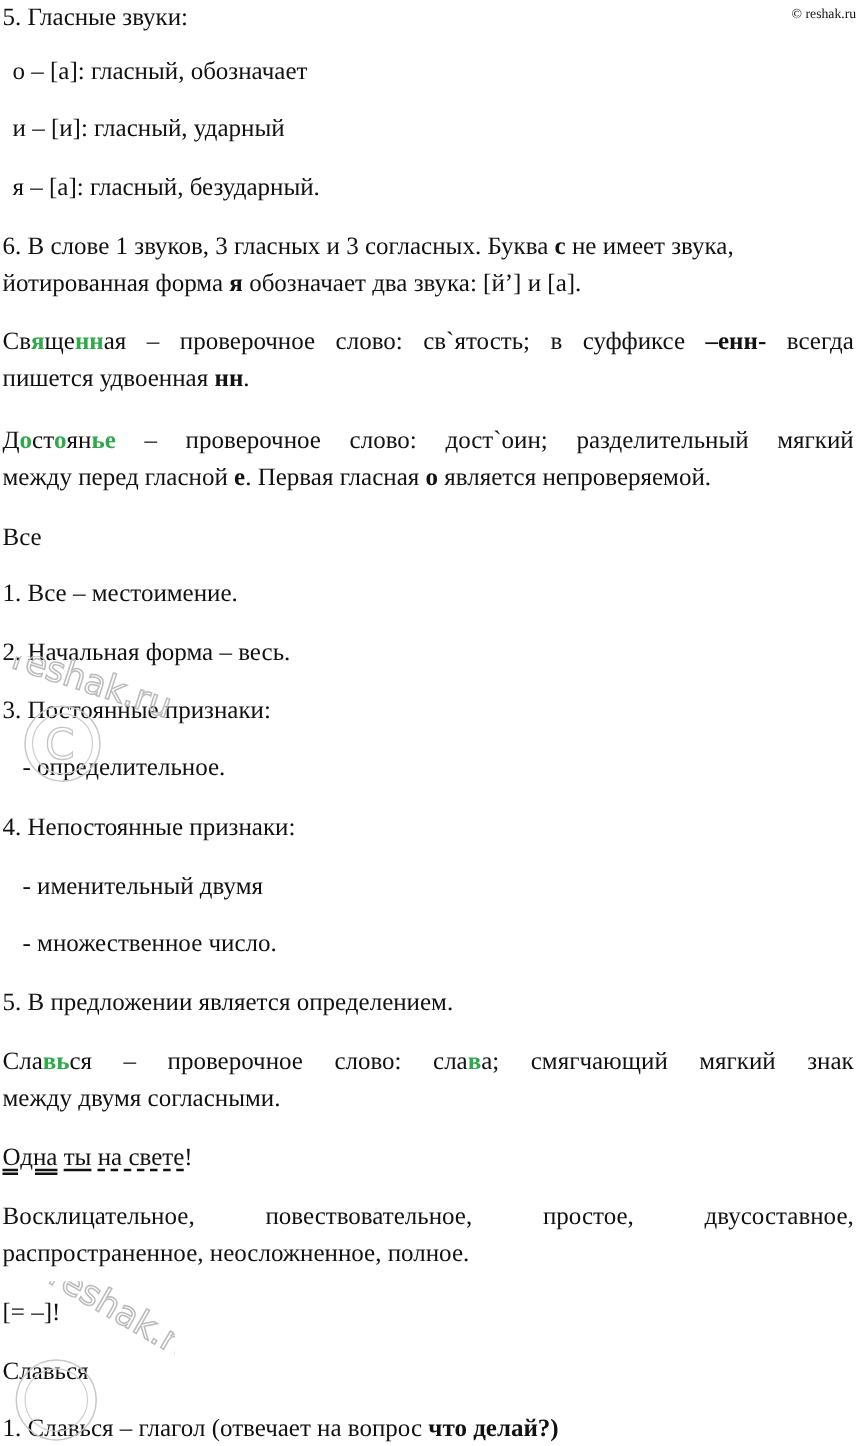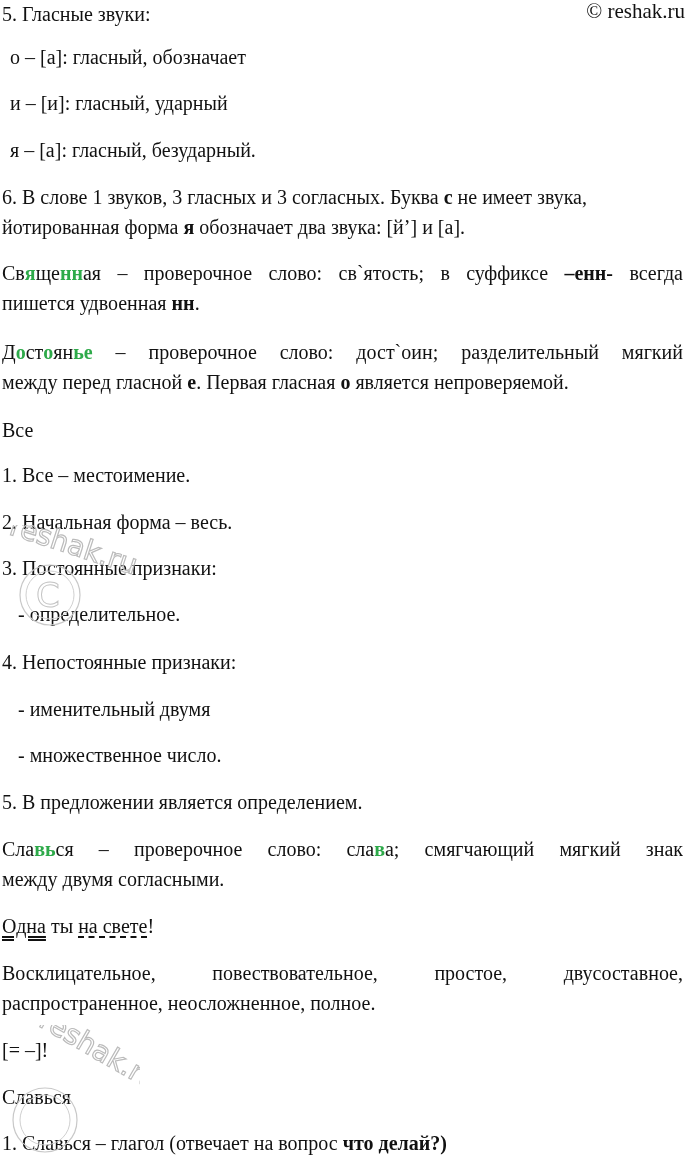--- a/index.html
+++ b/index.html
@@ -11,23 +11,23 @@
   .line {
     position: absolute; left: 2px; right: 6px;
     line-height: 24px; white-space: nowrap;
   }
   .justify { text-align: justify; text-align-last: justify; white-space: normal; }
   .indent { left: 10px; }
   .indent2 { left: 18px; }
   .g { color: #2eaa4a; font-weight: bold; }
   .b { font-weight: bold; }
   .copyright {
-    position: absolute; right: 4px; top: 0px; font-size: 21px; line-height: 22px;
+    position: absolute; right: 4px; top: 0px; font-size: 11px; line-height: 22px;
   }
-  .u1 { text-underline-offset: 3px; }
+  .u1 { text-decoration: underline; text-underline-offset: 3px; }
   .u2 { text-decoration: underline double; text-underline-offset: 3px; }
   .u3 { text-decoration: underline dashed; text-underline-offset: 3px; }
   .wm {
     position: absolute; pointer-events: none;
   }
 </style>
 </head>
 <body>
 
 <div>

